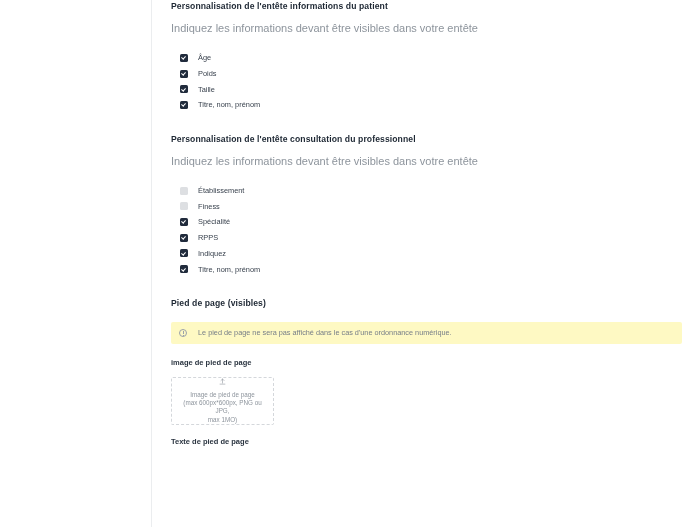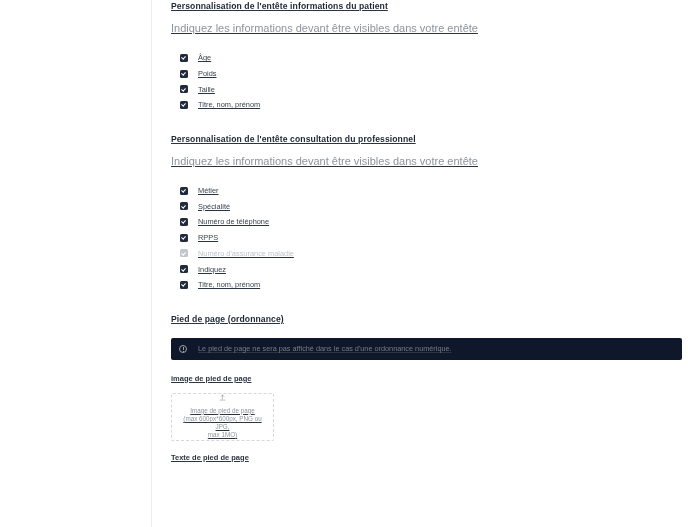--- a/index.html
+++ b/index.html
@@ -32,21 +32,20 @@
     flex: 0 0 152px;
     border-right: 1px solid #ebedef;
     box-sizing: border-box;
   }
 
   .content {
     flex: 1 1 auto;
     padding: 0 6px 0 19px;
     box-sizing: border-box;
     overflow: hidden;
-    text-decoration: underline;
   }
 
   
   .section-title {
     font-size: 8.6px;
     font-weight: bold;
     color: #1d2733;
     letter-spacing: 0.1px;
     margin: 0;
     padding: 0;
@@ -114,21 +113,21 @@
   .check-label.muted {
     color: #bfc4ca;
   }
 
   
   .block-gap-2 { height: 21px; }
 
   
   .banner {
     margin-top: 14px;
-    background: #0f172a;
+    background: #fef9c3;
     border-radius: 2px;
     height: 22px;
     display: flex;
     align-items: center;
     padding-left: 8px;
     box-sizing: border-box;
     width: 511px;
   }
   .info-icon {
     width: 8px;
@@ -237,54 +236,50 @@
     </section>
 
     <div class="block-gap-2"></div>
 
     <section>
       <h2 class="section-title">Personnalisation de l'entête consultation du professionnel</h2>
       <p class="section-sub">Indiquez les informations devant être visibles dans votre entête</p>
 
       <ul class="checklist" id="professional-list">
           <li class="check-row">
-            <span class="cbox on"></span>
-            <span class="check-label">Métier</span>
+            <span class="cbox off"></span>
+            <span class="check-label">Établissement</span>
+          </li>
+          <li class="check-row">
+            <span class="cbox off"></span>
+            <span class="check-label">Finess</span>
           </li>
           <li class="check-row">
             <span class="cbox on"></span>
             <span class="check-label">Spécialité</span>
           </li>
           <li class="check-row">
             <span class="cbox on"></span>
-            <span class="check-label">Numéro de téléphone</span>
-          </li>
-          <li class="check-row">
-            <span class="cbox on"></span>
             <span class="check-label">RPPS</span>
-          </li>
-          <li class="check-row">
-            <span class="cbox disabled-on"></span>
-            <span class="check-label muted">Numéro d'assurance maladie</span>
           </li>
           <li class="check-row">
             <span class="cbox on"></span>
             <span class="check-label">Indiquez</span>
           </li>
           <li class="check-row">
             <span class="cbox on"></span>
             <span class="check-label">Titre, nom, prénom</span>
           </li>
         </ul>
     </section>
 
     <div class="block-gap-2"></div>
 
     <section>
-      <h2 class="section-title">Pied de page (ordonnance)</h2>
+      <h2 class="section-title">Pied de page (visibles)</h2>
 
       <div class="banner">
         <span class="info-icon"></span>
         <span class="banner-text">Le pied de page ne sera pas affiché dans le cas d'une ordonnance numérique.</span>
       </div>
 
       <p class="field-label label-img">image de pied de page</p>
 
       <div class="dropzone">
         <svg class="upload-icon" viewBox="0 0 16 16">

